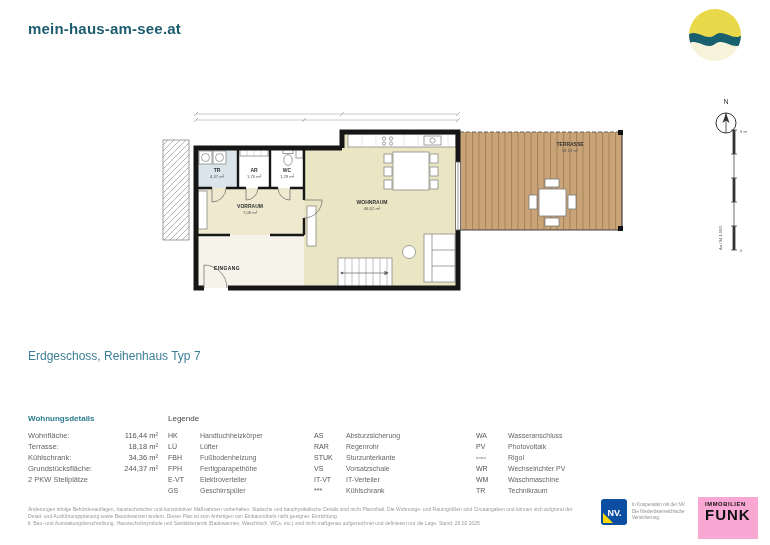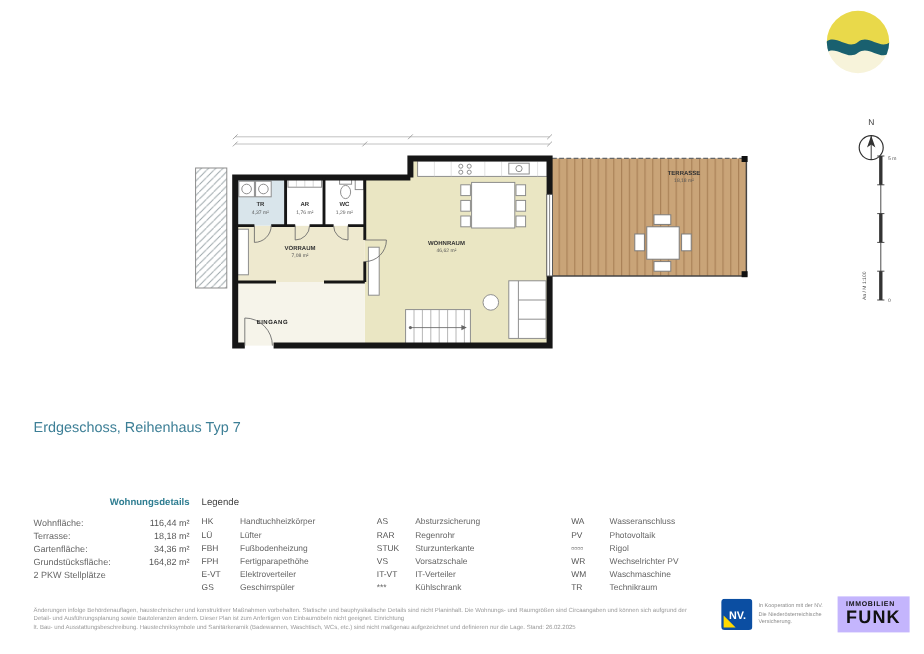--- a/index.html
+++ b/index.html
@@ -21,46 +21,47 @@
   .ra { font-size:4.2px; fill:#555; text-anchor:middle; }
   .re { font-size:5px;   font-weight:bold; fill:#222; text-anchor:middle; letter-spacing:.4px; }
 
   
   .title-block { position:absolute; left:28px; top:342px; }
   .title-block h1 { font-size:17px; font-weight:bold; color:#3f566a; }
   .title-block h2 { font-size:12px; font-weight:normal; color:#3d7f96; margin-top:7px; }
 
   
   .details { position:absolute; left:28px; top:414px; width:130px; }
-  .d-head  { font-size:8px; font-weight:bold; color:#2e7d91; margin-bottom:7px;text-align:right; }
+  .d-head  { font-size:8px; font-weight:bold; color:#2e7d91; margin-bottom:7px; }
   .d-row   { display:flex; justify-content:space-between; font-size:7.5px; color:#666; line-height:11px; }
   .d-value { text-align:right; color:#555; }
 
   
   .legend { position:absolute; left:168px; top:414px; display:flex; }
   .lg-col { margin-right:18px; }
   .lg-col.c1 { width:128px; } .lg-col.c2 { width:144px; } .lg-col.c3 { width:140px; }
   .lg-head { font-size:8px; font-weight:normal; color:#444; margin-bottom:7px; }
   .lg-item { font-size:7px; color:#666; line-height:11px; white-space:nowrap; }
   .lg-abbr { display:inline-block; width:32px; color:#555; }
 
   
   .disclaimer { position:absolute; left:28px; top:506px; width:552px;
                 font-size:5px; line-height:7px; color:#9a9a9a; }
   .nv-logo   { position:absolute; left:601px; top:499px; width:26px; height:26px; }
   .nv-coop   { position:absolute; left:632px; top:502px; font-size:4.6px; line-height:6.5px; color:#8d8d8d; width:62px; }
-  .funk-logo { position:absolute; left:698px; top:497px; background:#c4b5fd; padding:4px 7px 5px 7px; }
+  .funk-logo { position:absolute; left:698px; top:497px; background:#f9a8d4; padding:4px 7px 17px 7px; }
   .funk-top  { font-size:5.8px; font-weight:bold; color:#111; letter-spacing:.6px; }
   .funk-bot  { font-size:15px; font-weight:900; color:#111; letter-spacing:1px; line-height:15px; }
 </style>
 </head>
 <body>
 
 <div class="page">
 
+  <div class="site-logo">mein-haus-am-see.at</div>
   <svg class="brand-circle" viewBox="0 0 54 54">
     <defs>
         <clipPath id="cc">
           <circle cx="27" cy="27" r="26"></circle>
         </clipPath>
       </defs>
     <g clip-path="url(#cc)">
       <rect x="0" y="0" width="54" height="30" fill="#e9d94a"></rect>
       <rect x="0" y="30" width="54" height="24" fill="#f7f3da"></rect>
       <path d="M0,27 C9,20 18,34 27,27 C36,20 45,34 54,27 L54,36 C45,43 36,29 27,36 C18,43 9,29 0,36 Z" fill="#19606f"></path>
@@ -223,26 +224,26 @@
     <div class="d-head">Wohnungsdetails</div>
     <div class="d-row">
       <span class="d-label">Wohnfläche:</span>
       <span class="d-value">116,44 m²</span>
     </div>
     <div class="d-row">
       <span class="d-label">Terrasse:</span>
       <span class="d-value">18,18 m²</span>
     </div>
     <div class="d-row">
-      <span class="d-label">Gartenfläche:</span>
+      <span class="d-label">Kühlschrank:</span>
       <span class="d-value">34,36 m²</span>
     </div>
     <div class="d-row">
       <span class="d-label">Grundstücksfläche:</span>
-      <span class="d-value">164,82 m²</span>
+      <span class="d-value">244,37 m²</span>
     </div>
     <div class="d-row">
       <span class="d-label">2 PKW Stellplätze</span>
       <span class="d-value"></span>
     </div>
   </div>
 
   <div class="legend">
     <div class="lg-col c1">
       <div class="lg-head">Legende</div>

